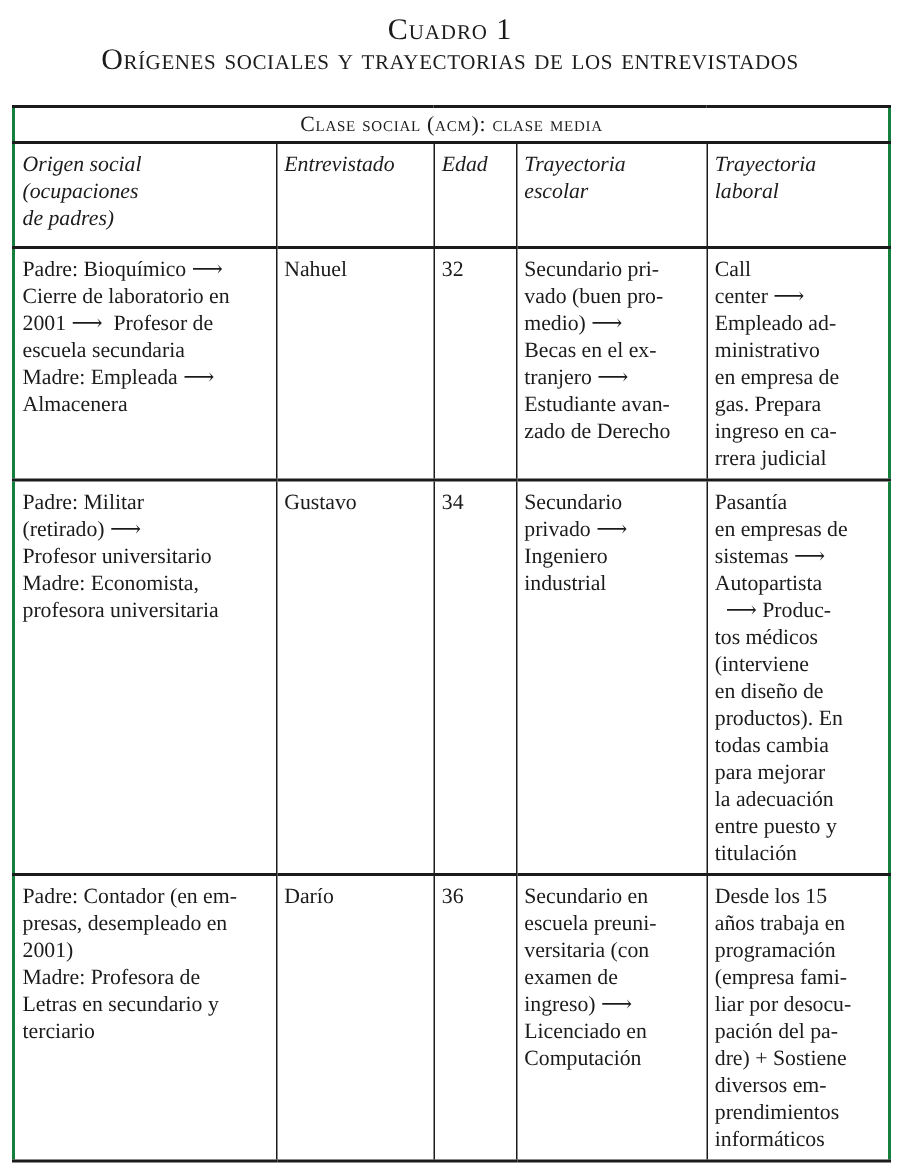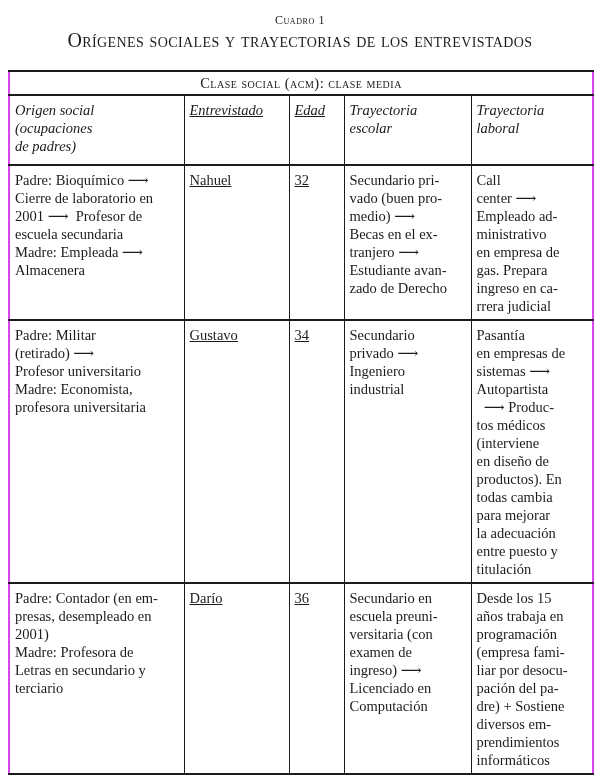--- a/index.html
+++ b/index.html
@@ -9,39 +9,39 @@
     font-family:"Liberation Serif","DejaVu Serif","DejaVu Sans",serif;
     color:#1b1b1b;
     overflow:hidden;
   }
   .page { width:600px; height:776px; position:relative; }
 
   .caption-title {
     margin-top:11px;
     text-align:center;
     font-variant:small-caps;
-    font-size:12px;
+    font-size:20px;
     line-height:18px;
     letter-spacing:0.6px;
   }
   .caption-subtitle {
     margin-top:2px;
     text-align:center;
     font-variant:small-caps;
     font-size:20px;
     line-height:18px;
     letter-spacing:0.4px;
   }
 
   table.cuadro {
     margin:21px 0 0 8px;
     width:584px;
     table-layout:fixed;
     border-collapse:collapse;
-    border:2px solid #d946ef;
+    border:2px solid #15803d;
   }
   .cuadro th, .cuadro td {
     border-left:1px solid #1b1b1b;
     border-right:1px solid #1b1b1b;
     border-top:2px solid #1b1b1b;
     border-bottom:2px solid #1b1b1b;
     vertical-align:top;
     font-size:14.5px;
     line-height:18px;
     font-weight:normal;
@@ -55,21 +55,21 @@
     vertical-align:middle !important;
     letter-spacing:0.5px;
     padding:2px 4px !important;
     height:23px;
   }
   tr.head-row th { font-style:italic; }
   tr.head-row { height:70px; }
   tr.body-row-0 { height:154px;margin-top:16px; }
   tr.body-row-1 { height:260px;padding-left:16px; }
   tr.body-row-2 { height:185px; }
-  .tc { text-align:left;text-decoration:underline; }
+  .tc { text-align:left; }
 </style>
 </head>
 <body>
 
 <div class="page">
 
   <div class="caption-title">Cuadro 1</div>
 
   <div class="caption-subtitle">Orígenes sociales y trayectorias de los entrevistados</div>
 

